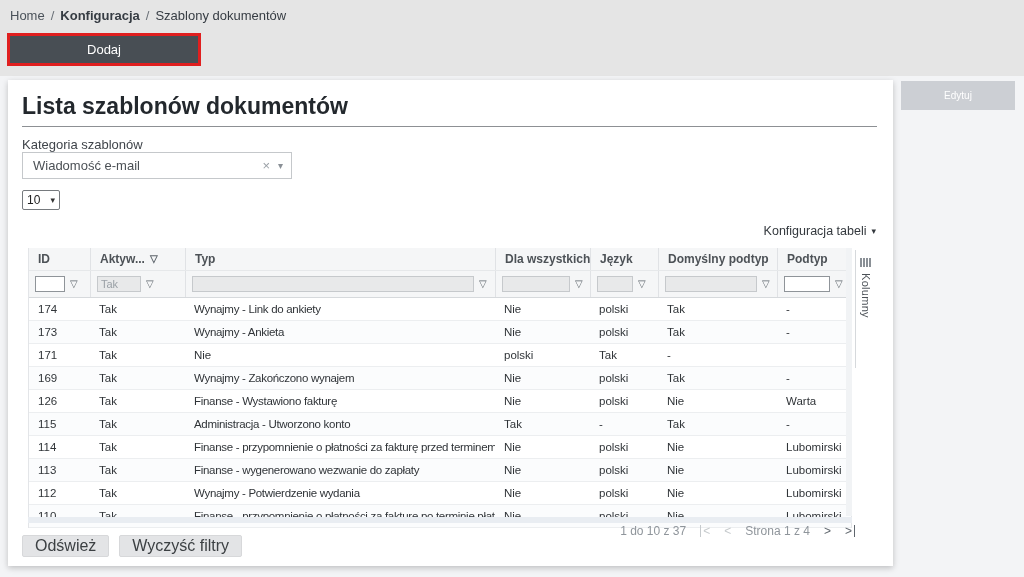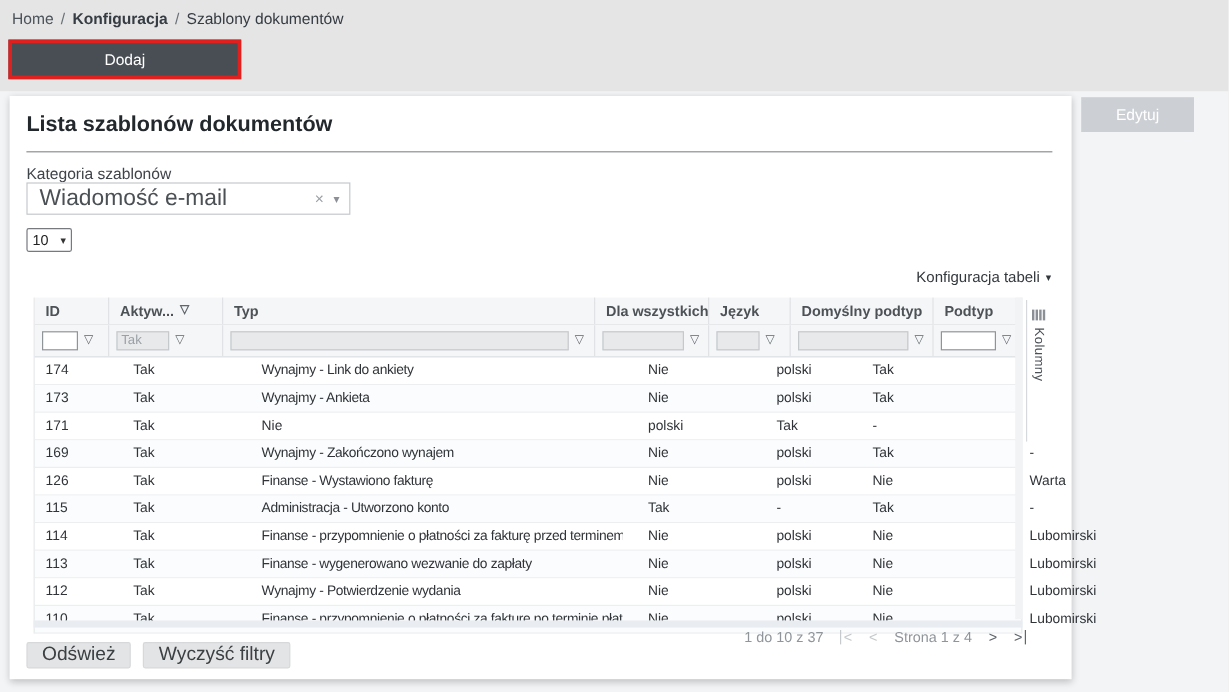--- a/index.html
+++ b/index.html
@@ -16,30 +16,30 @@
   
   .add-btn{position:absolute;left:7px;top:33px;width:194px;height:33px;
            box-sizing:border-box;background:#484e54;border:3px solid #e01f1f;
            color:#fff;font-size:13px;font-family:inherit;display:flex;
            align-items:center;justify-content:center;cursor:pointer;}
 
   
   .bg-strip{position:absolute;left:0;top:76px;right:0;bottom:0;background:#f3f4f6;}
   .card{position:absolute;left:8px;top:80px;width:885px;height:486px;background:#fff;
         box-shadow:0 2px 6px rgba(0,0,0,0.22);}
-  .edit-btn{position:absolute;left:901px;top:81px;width:94px;height:29px;border:none;
-            background:#cccfd4;color:#fff;font-size:13px;font-family:inherit;cursor:default;}
-
-  
-  .card-title{position:absolute;left:14px;top:13px;font-size:18px;font-weight:bold;color:#23282d;}
+  .edit-btn{position:absolute;left:901px;top:81px;width:114px;height:29px;border:none;
+            background:#cccfd4;color:#fff;font-size:10px;font-family:inherit;cursor:default;}
+
+  
+  .card-title{position:absolute;left:14px;top:13px;font-size:23px;font-weight:bold;color:#23282d;}
   .divider{position:absolute;left:14px;right:16px;top:46px;border-top:1px solid #8d9094;height:0;}
   .cat-label{position:absolute;left:14px;top:57px;font-size:13px;color:#3f444a;}
   .cat-select{position:absolute;left:14px;top:72px;width:270px;height:27px;box-sizing:border-box;
               border:1px solid #c5c8cb;display:flex;align-items:center;cursor:pointer;background:#fff;}
-  .cat-select .val{flex:1;padding-left:10px;font-size:19px;color:#4b5055;}
+  .cat-select .val{flex:1;padding-left:10px;font-size:13px;color:#4b5055;}
   .cat-select .clr{color:#9aa0a6;font-size:13px;margin-right:8px;cursor:pointer;}
   .cat-select .car{color:#8a9096;font-size:10px;margin-right:8px;}
   .pagesize{position:absolute;left:14px;top:110px;width:38px;height:20px;box-sizing:border-box;
             border:1px solid #767a7e;border-radius:2px;display:flex;align-items:center;
             justify-content:space-between;padding:0 4px;font-size:12px;color:#222;
             background:#fff;cursor:pointer;}
   .pagesize .car{font-size:9px;color:#333;}
   .config-link{position:absolute;right:17px;top:144px;font-size:12.5px;color:#33383d;
                cursor:pointer;display:flex;align-items:center;gap:5px;}
   .config-link .car{font-size:9px;color:#33383d;}
@@ -54,21 +54,21 @@
   .tfilter{background:#f5f6f7;height:26px;border-bottom:1px solid #d6d9dc;}
   .tfilter .cell{display:flex;align-items:center;gap:5px;padding-left:6px;overflow:hidden;}
   .thead .cell+.cell,.tfilter .cell+.cell{border-left:1px solid #e0e2e5;}
   .funnel{color:#5f666d;font-size:10px;line-height:1;cursor:pointer;flex:none;}
   .fin{height:16px;box-sizing:border-box;border:1px solid #c6c9cc;background:#e8e9ea;
        font-family:inherit;font-size:11px;color:#555;padding:0 3px;min-width:0;}
   .fin.white{background:#fff;border:1px solid #8f9499;}
   .fin::placeholder{color:#9aa0a6;}
   .w-id{width:30px;} .w-akt{width:44px;} .w-typ{width:282px;} .w-dla{width:68px;}
   .w-jez{width:36px;} .w-dom{width:92px;} .w-pod{width:46px;}
-  .tbody .trow{height:22px;border-bottom:1px solid #eceef0;background:#fff;cursor:pointer;gap:12px;}
+  .tbody .trow{height:22px;border-bottom:1px solid #eceef0;background:#fff;cursor:pointer;}
   .tbody .trow:nth-child(even){background:#fbfcfd;}
   .tbody .cell{display:flex;align-items:center;padding-left:9px;font-size:11.5px;color:#303438;
                overflow:hidden;white-space:nowrap;}
   .tbody .cell.typ{letter-spacing:-0.3px;}
 
   
   .vscroll{position:absolute;left:838px;top:168px;width:6px;height:268px;background:#f1f3f5;cursor:pointer;}
   .hscroll{position:absolute;left:20px;top:437px;width:824px;height:6px;background:#e9edf2;cursor:pointer;}
 
   

